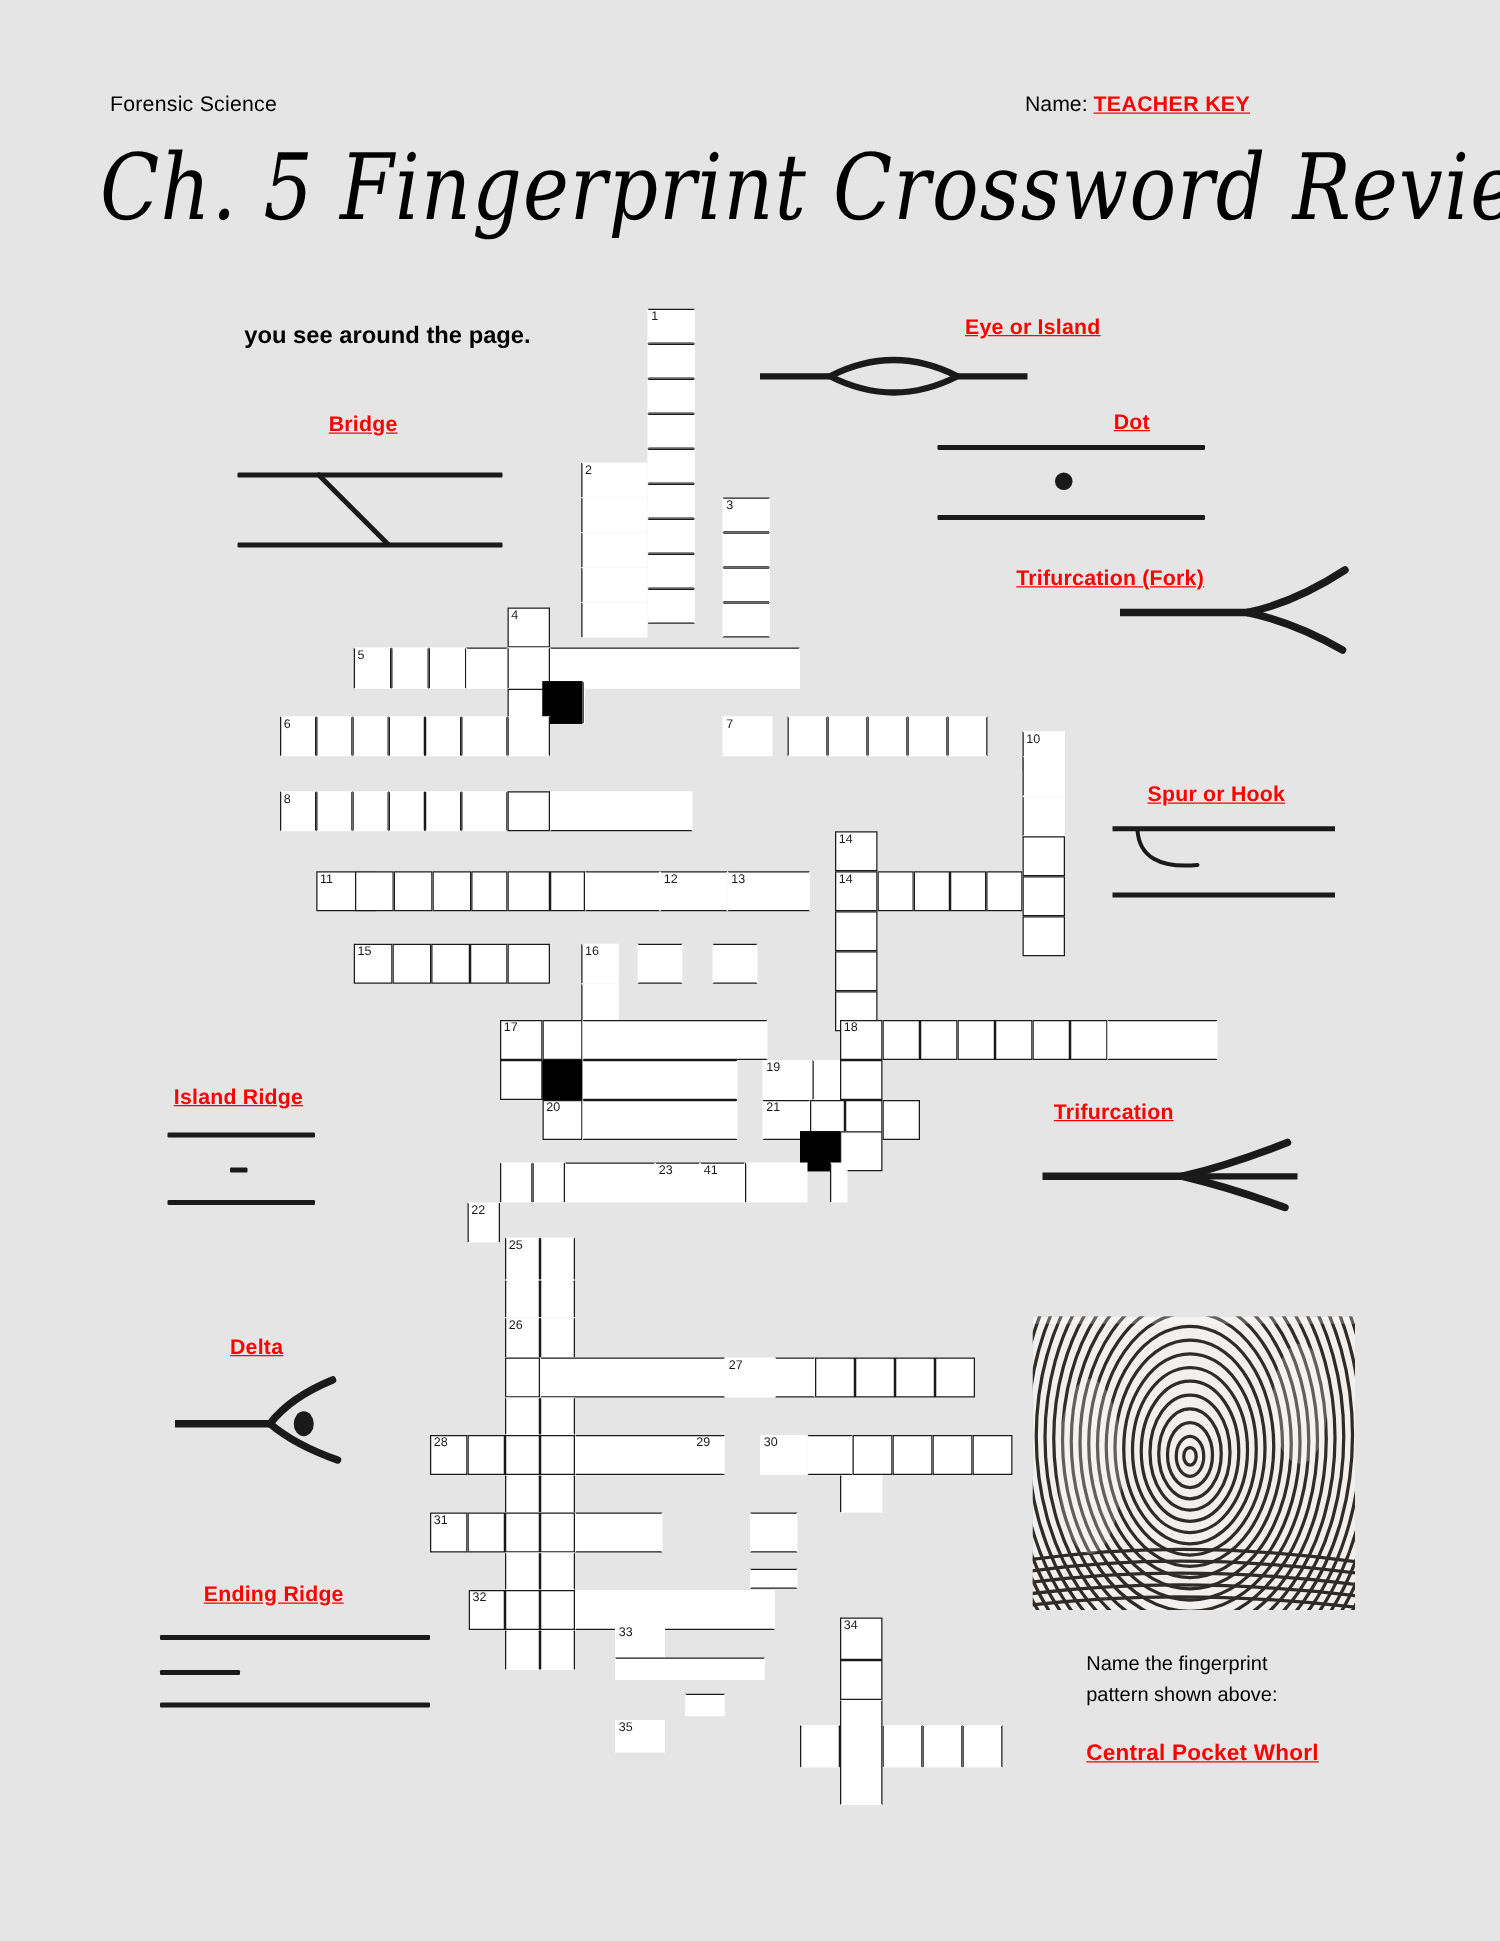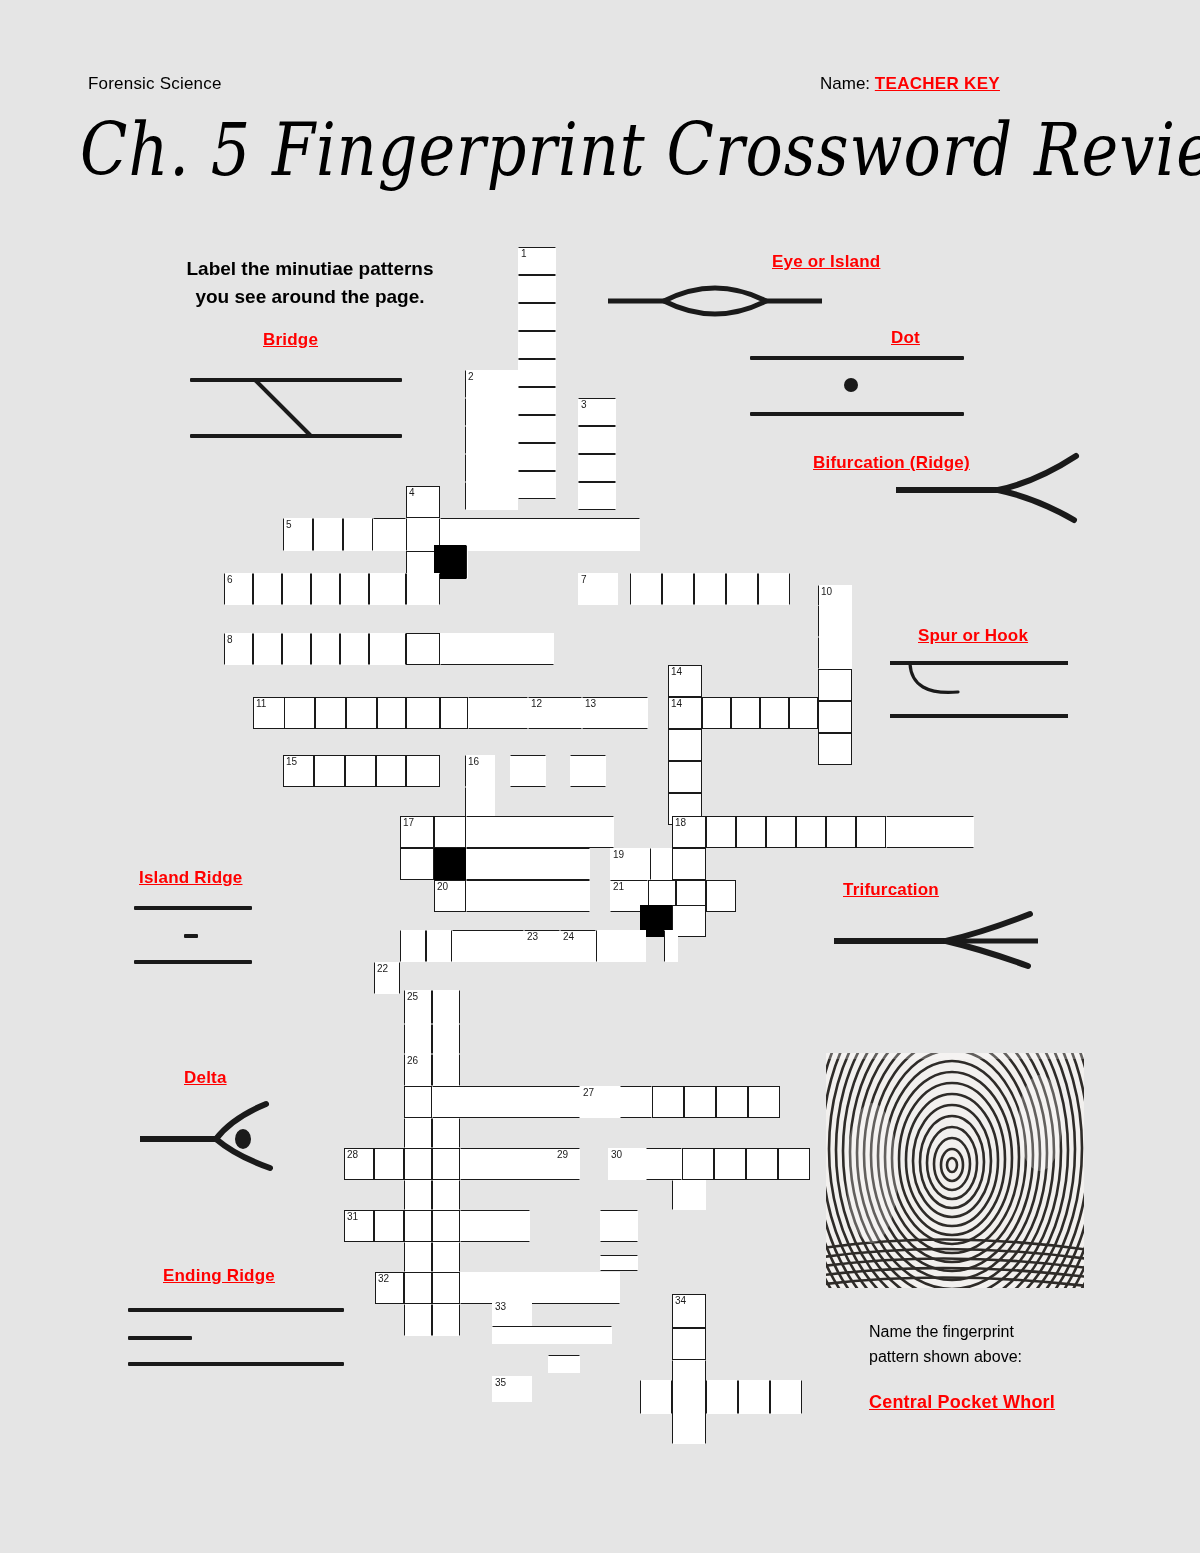--- a/index.html
+++ b/index.html
@@ -126,21 +126,20 @@
   <div class="abs hdr-course">Forensic Science</div>
 
   <div class="abs hdr-name-wrap">
     <span>Name:</span>
     <span class="hdr-name-val">TEACHER KEY</span>
   </div>
 
   <div class="abs title">Ch. 5 Fingerprint Crossword Review</div>
 
   <div class="abs instr">
-    <div>Label the minutiae patterns</div>
     <div>you see around the page.</div>
   </div>
 
   <div class="abs ans" style="left:263px; top:330px;">Bridge</div>
   <div class="abs" style="left:190px; top:372px; width:212px; height:70px;">
     <div class="abs ridge" style="left:0; top:6px; width:212px;"></div>
     <div class="abs ridge" style="left:0; top:62px; width:212px;"></div>
     <svg class="abs" style="left:0; top:0;" width="212" height="70" viewBox="0 0 212 70">
       <line x1="65" y1="8" x2="120" y2="63" stroke="#1a1a1a" stroke-width="4" stroke-linecap="round"></line>
     </svg>
@@ -155,21 +154,21 @@
     </svg>
   </div>
 
   <div class="abs ans" style="left:891px; top:328px;">Dot</div>
   <div class="abs" style="left:750px; top:356px; width:214px; height:62px;">
     <div class="abs ridge" style="left:0; top:0; width:214px;"></div>
     <div class="abs ridge" style="left:0; top:56px; width:214px;"></div>
     <div class="abs" style="left:94px; top:22px; width:14px; height:14px; background:#1a1a1a; border-radius:50%;"></div>
   </div>
 
-  <div class="abs ans" style="left:813px; top:453px;">Bifurcation (Ridge)</div>
+  <div class="abs ans" style="left:813px; top:453px;">Trifurcation (Fork)</div>
   <div class="abs" style="left:896px; top:452px; width:184px; height:72px;">
     <svg width="184" height="72" viewBox="0 0 184 72">
       <line x1="0" y1="38" x2="102" y2="38" stroke="#1a1a1a" stroke-width="6" stroke-linecap="round"></line>
       <path d="M102 38 Q 140 30 180 4" fill="none" stroke="#1a1a1a" stroke-width="6" stroke-linecap="round"></path>
       <path d="M102 38 Q 140 46 178 68" fill="none" stroke="#1a1a1a" stroke-width="6" stroke-linecap="round"></path>
     </svg>
   </div>
 
   <div class="abs ans" style="left:918px; top:626px;">Spur or Hook</div>
   <div class="abs" style="left:890px; top:658px; width:178px; height:62px;">
@@ -445,21 +444,21 @@
     <div class="cell partial-sides" style="left:374px; top:930px; width:26px; height:32px;margin-top:32px;">
         <span class="cellnum">22</span>
       </div>
     <div class="cell partial-sides" style="left:400px; top:930px; width:26px; height:32px;"></div>
     <div class="cell partial-sides" style="left:426px; top:930px; width:26px; height:32px;"></div>
     <div class="cell partial-top" style="left:452px; top:930px; width:72px; height:32px;"></div>
     <div class="cell partial-top" style="left:524px; top:930px; width:36px; height:32px;">
         <span class="cellnum">23</span>
       </div>
     <div class="cell partial-top" style="left:560px; top:930px; width:36px; height:32px;">
-        <span class="cellnum">24</span>
+        <span class="cellnum">41</span>
       </div>
     <div class="cell partial-left" style="left:596px; top:930px; width:50px; height:32px;"></div>
     <div class="cell partial-left" style="left:664px; top:930px; width:14px; height:32px;"></div>
 
     <div class="cell partial-sides" style="left:404px; top:990px; width:28px; height:34px;">
         <span class="cellnum">25</span>
       </div>
     <div class="cell partial-sides" style="left:432px; top:990px; width:28px; height:34px;"></div>
     <div class="cell partial-sides" style="left:404px; top:1024px; width:28px; height:30px;"></div>
     <div class="cell partial-sides" style="left:432px; top:1024px; width:28px; height:30px;"></div>

